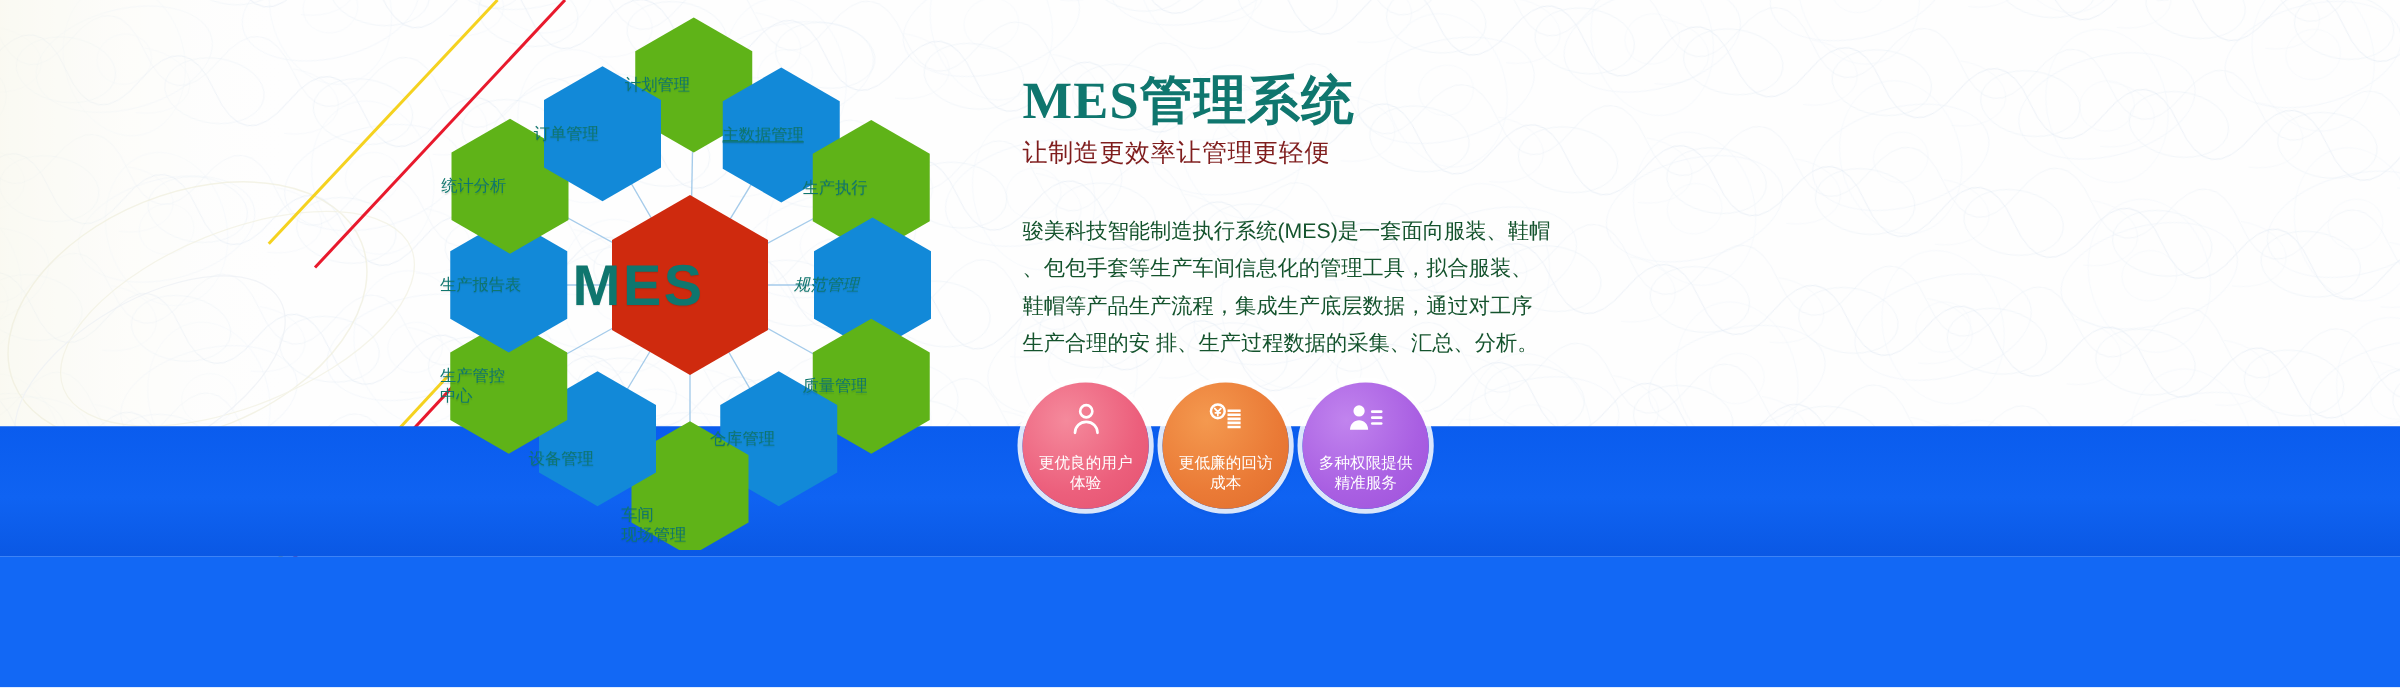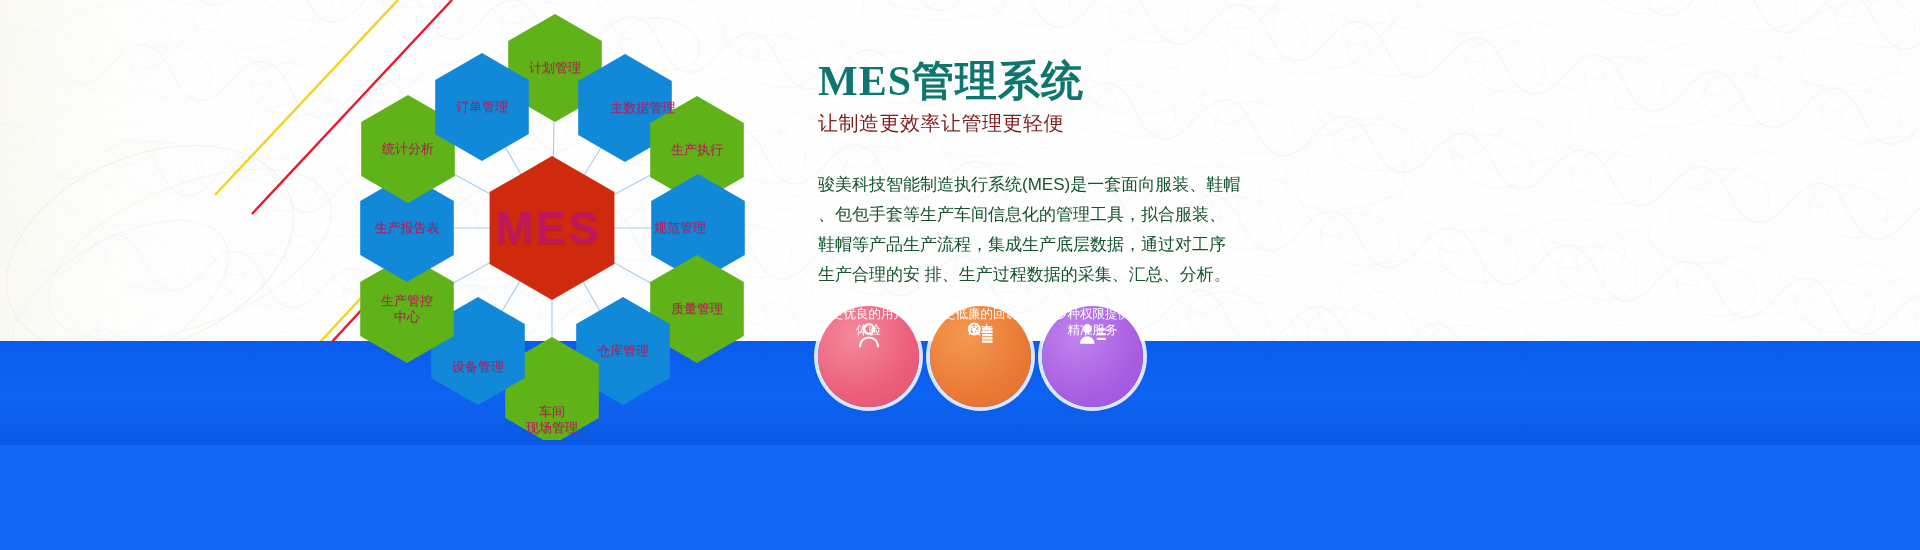--- a/index.html
+++ b/index.html
@@ -32,24 +32,24 @@
   }
 
   
   #hexwrap {
     position:absolute; left:330px; top:10px;
     width:460px; height:430px;
   }
   #hexwrap svg { position:absolute; left:0; top:0; }
   .hexlabel {
     position:absolute;
-    color:#be185d;
+    color:#0f766e;
     font-size:13px;
     line-height:16px;
-    text-align:center;
+    text-align:left;
     width:110px;
     transform:translate(-50%,-50%);
     pointer-events:none;
     text-shadow:0 1px 1px rgba(0,0,0,.12);
     white-space:pre-line;
   }
   .hexlabel.center {
     font-size:46px;
     font-weight:bold;
     letter-spacing:2px;
@@ -90,21 +90,21 @@
     position:absolute; left:818px; top:306px;
     display:flex; gap:11px;
   }
   .badge {
     width:101px; height:101px;
     border-radius:50%;
     position:relative;
     display:flex;
     flex-direction:column;
     align-items:center;
-    justify-content:flex-start;
+    justify-content:flex-end;
     padding-bottom:13px;
     color:#fff;
     box-shadow:0 0 0 4px rgba(255,255,255,.85), 0 2px 6px rgba(0,0,0,.18);
   }
   .badge .bicon {
     position:absolute; top:14px; left:50%;
     transform:translateX(-50%);
     width:30px; height:30px;
   }
   .badge .btext {
@@ -188,23 +188,23 @@
         <polygon points="222.0,327.0 268.8,354.0 268.8,408.0 222.0,435.0 175.2,408.0 175.2,354.0" fill="#5fb318"></polygon>
         <polygon points="148.0,287.0 194.8,314.0 194.8,368.0 148.0,395.0 101.2,368.0 101.2,314.0" fill="#1289d8"></polygon>
         <polygon points="77.0,245.0 123.8,272.0 123.8,326.0 77.0,353.0 30.2,326.0 30.2,272.0" fill="#5fb318"></polygon>
         <polygon points="77.0,164.0 123.8,191.0 123.8,245.0 77.0,272.0 30.2,245.0 30.2,191.0" fill="#1289d8"></polygon>
         <polygon points="78.0,85.0 124.8,112.0 124.8,166.0 78.0,193.0 31.2,166.0 31.2,112.0" fill="#5fb318"></polygon>
         <polygon points="152.0,43.0 198.8,70.0 198.8,124.0 152.0,151.0 105.2,124.0 105.2,70.0" fill="#1289d8"></polygon>
         <polygon points="222.0,146.0 284.4,182.0 284.4,254.0 222.0,290.0 159.6,254.0 159.6,182.0" fill="#cf2a0e"></polygon>
       </svg>
     <div id="hexlabels">
         <div class="hexlabel" style="left: 225px; top: 58px;">计划管理</div>
-        <div class="hexlabel" style="left: 313px; top: 98px;">主数据管理</div>
+        <div class="hexlabel" style="left: 303px; top: 98px; text-decoration: underline;">主数据管理</div>
         <div class="hexlabel" style="left: 367px; top: 140px;">生产执行</div>
-        <div class="hexlabel" style="left: 350px; top: 218px;">规范管理</div>
+        <div class="hexlabel" style="left: 360px; top: 218px; font-style: italic;">规范管理</div>
         <div class="hexlabel" style="left: 367px; top: 299px;">质量管理</div>
         <div class="hexlabel" style="left: 293px; top: 341px;">仓库管理</div>
         <div class="hexlabel" style="left: 222px; top: 381px; margin-top: 29px;">车间
 现场管理</div>
         <div class="hexlabel" style="left: 148px; top: 357px;">设备管理</div>
         <div class="hexlabel" style="left: 77px; top: 299px;">生产管控
 中心</div>
         <div class="hexlabel" style="left: 77px; top: 218px;">生产报告表</div>
         <div class="hexlabel" style="left: 78px; top: 139px;">统计分析</div>
         <div class="hexlabel" style="left: 152px; top: 97px;">订单管理</div>

